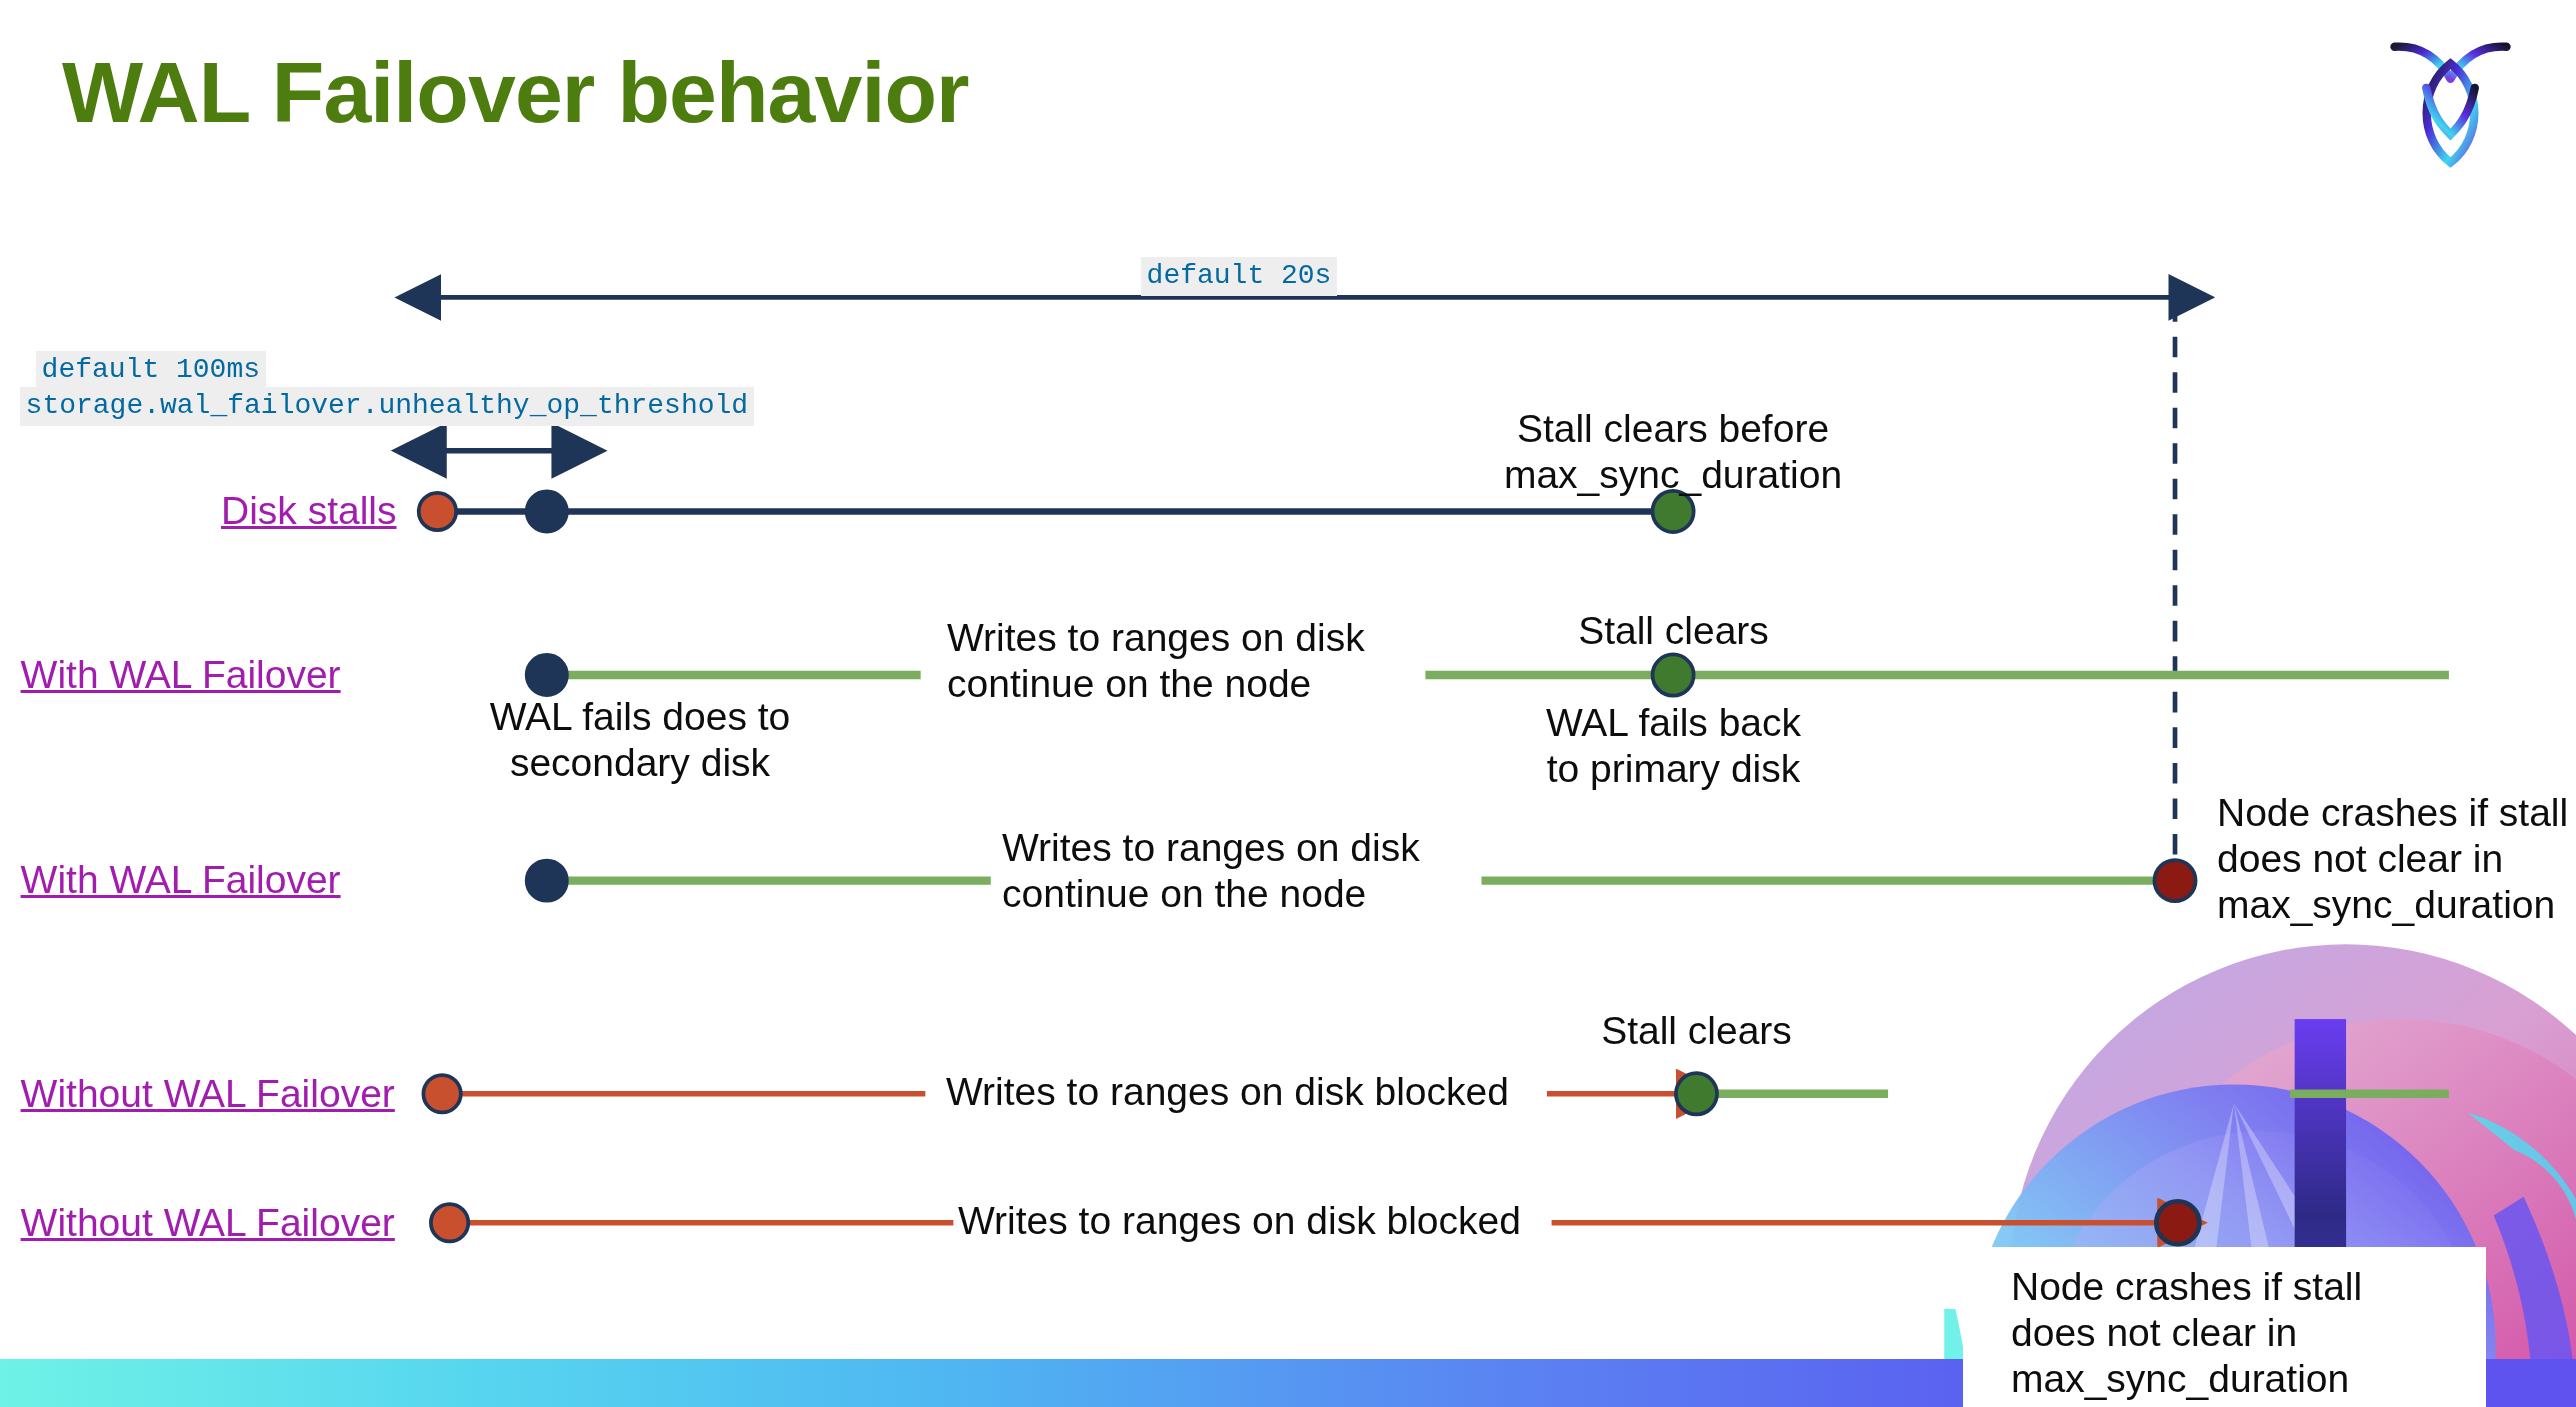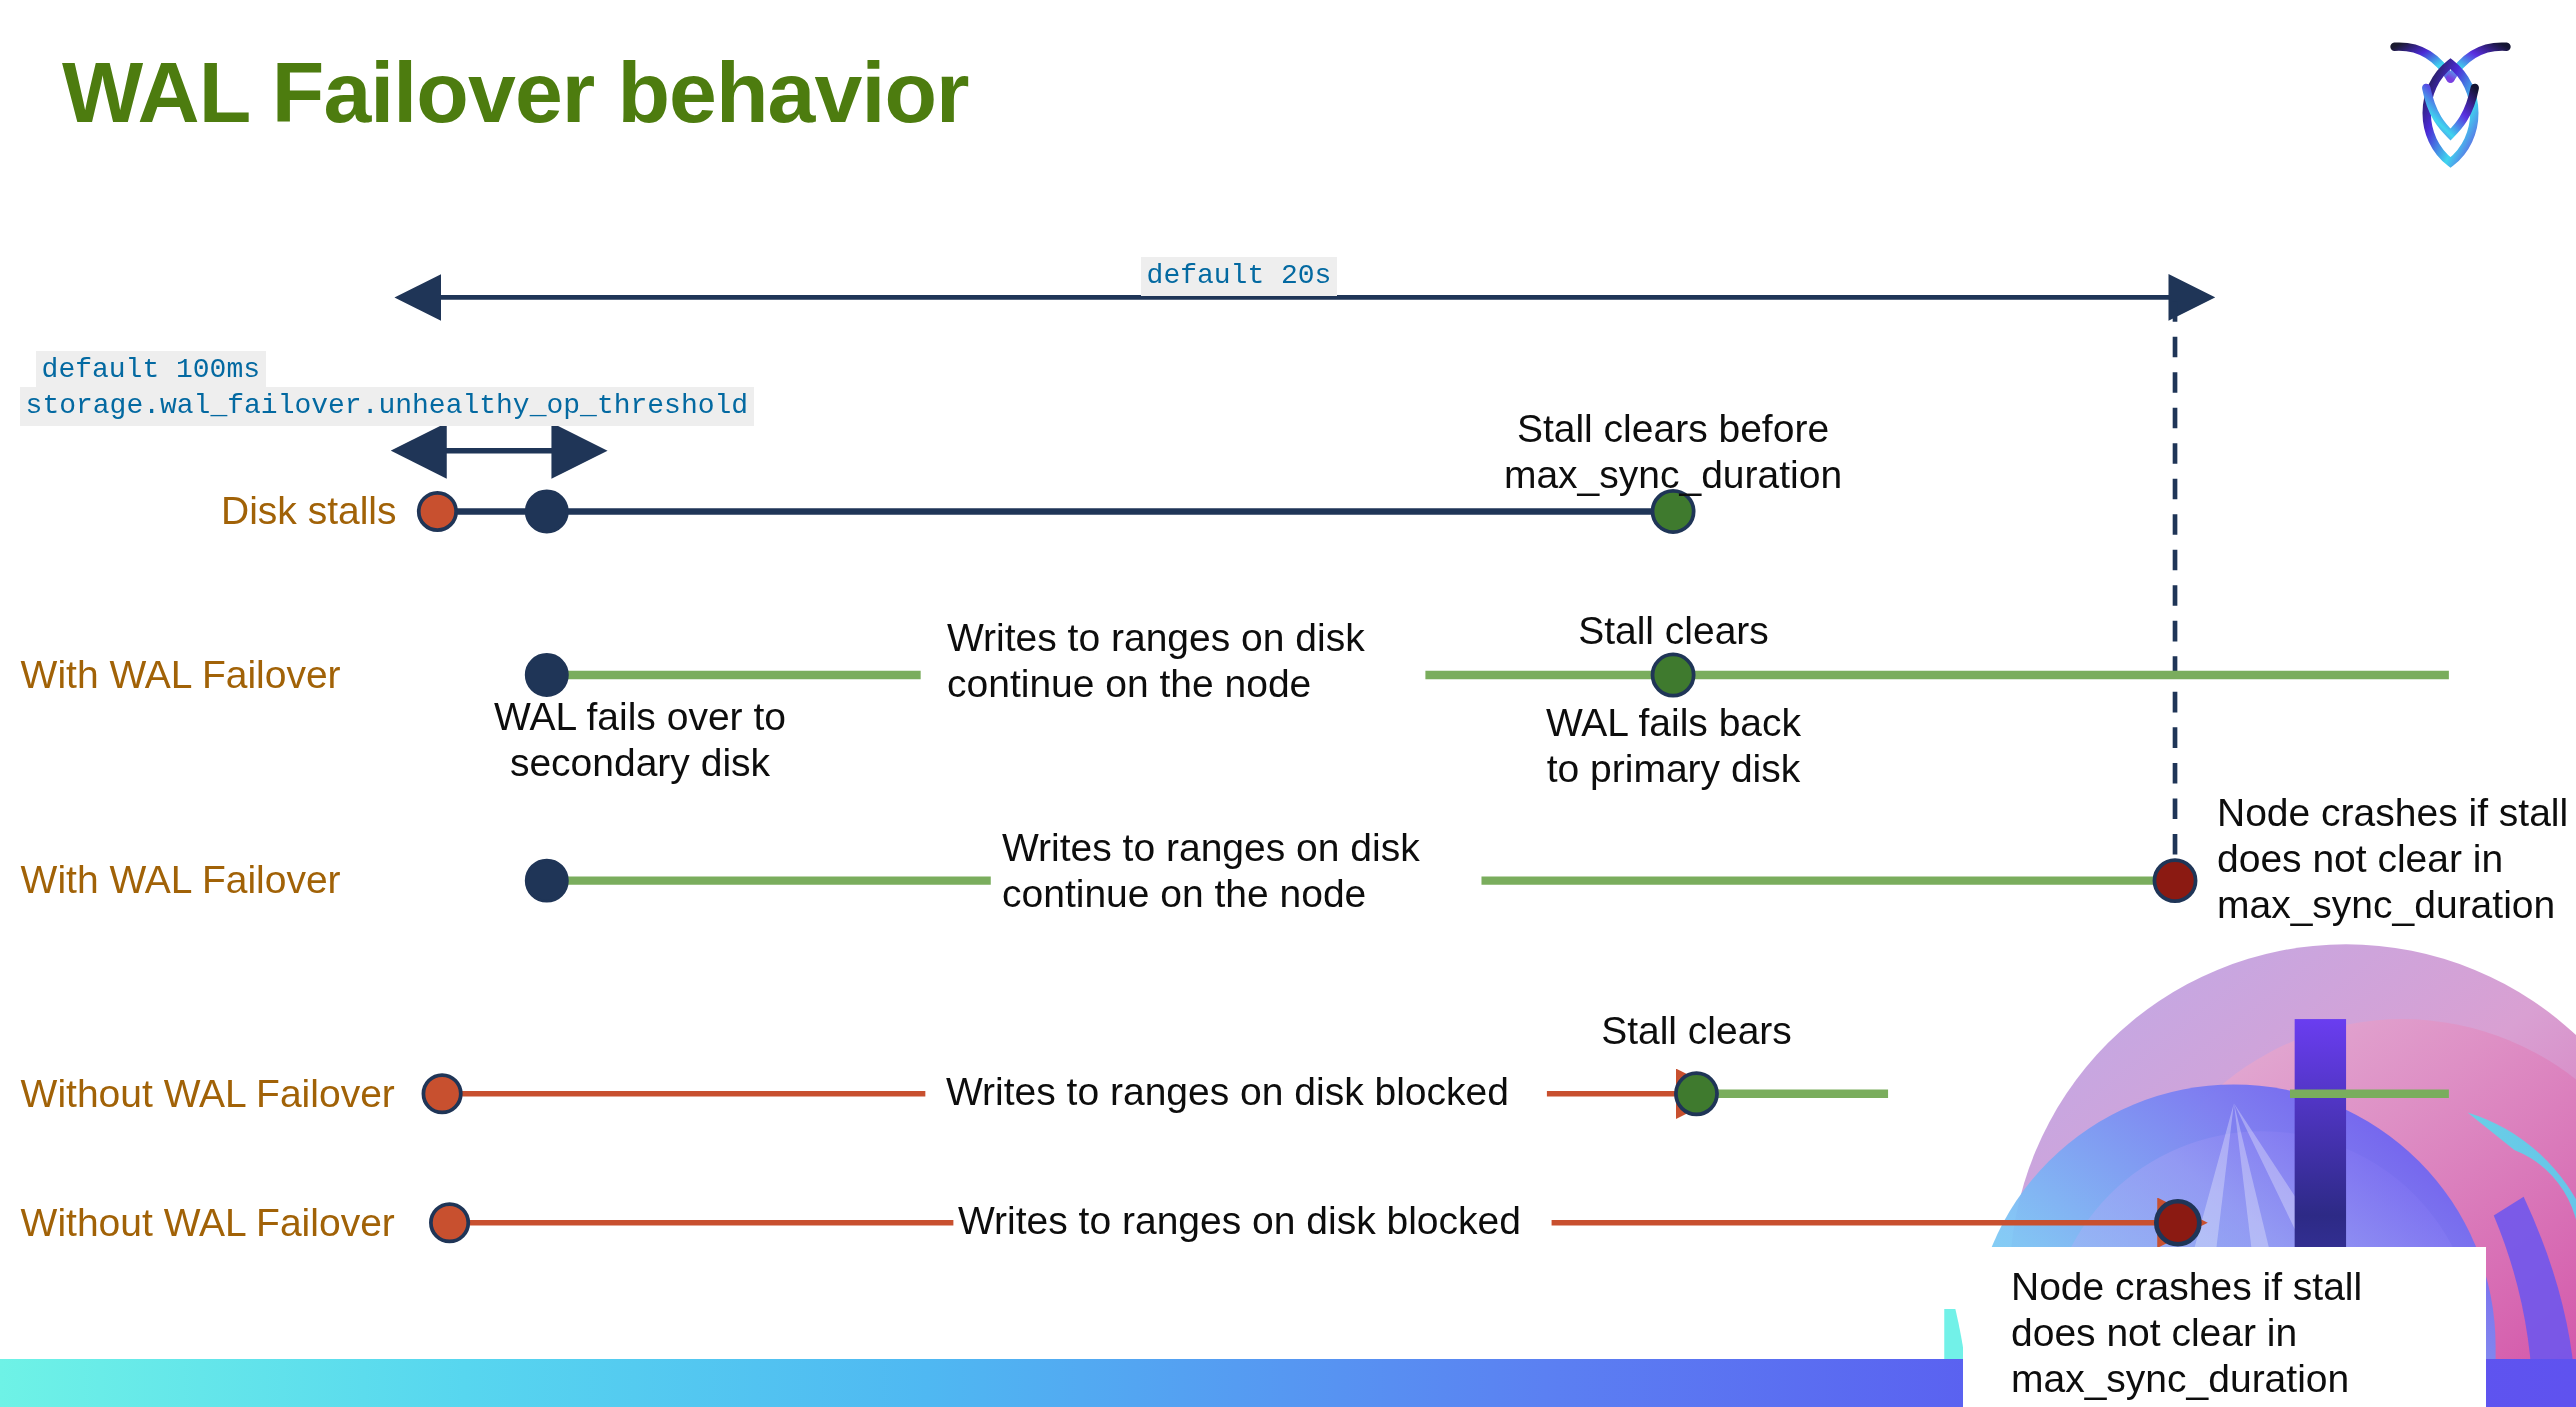--- a/index.html
+++ b/index.html
@@ -37,23 +37,24 @@
     line-height:1.24;
   }
   .code.c-top1{left:1141px;top:257px;}
   .code.c-top2{left:1141px;top:293px;}
   .code.c-left1{left:36px;top:351px;}
   .code.c-left2{left:20px;top:387px;}
 
   
   .rowlabel{
     position:absolute;
-    font-size:39px;color:#a16207;
+    font-size:39px;color:#a21caf;
     white-space:nowrap;
     transform:translateY(-50%);
+    text-decoration:underline;
   }
 
   
   .anno{
     position:absolute;
     font-size:39px;color:#0d0d0d;
     line-height:1.18;
     white-space:pre-line;
   }
   .anno.ctr{text-align:center;}
@@ -232,21 +233,21 @@
   <div class="rowlabel" style="left:20.6px;top:675px;">With WAL Failover</div>
   <div class="rowlabel" style="left:20.6px;top:880px;">With WAL Failover</div>
   <div class="rowlabel" style="left:20.6px;top:1094px;">Without WAL Failover</div>
   <div class="rowlabel" style="left:20.6px;top:1223px;">Without WAL Failover</div>
 
   <div class="anno ctr" style="left:1472px;top:406px;width:402px;">Stall clears before
 max_sync_duration</div>
 
   <div class="anno lft" style="left:947px;top:615px;width:467px;">Writes to ranges on disk
 continue on the node</div>
-  <div class="anno ctr" style="left:439px;top:694px;width:402px;">WAL fails over to
+  <div class="anno ctr" style="left:439px;top:694px;width:402px;">WAL fails does to
 secondary disk</div>
   <div class="anno ctr" style="left:1496px;top:608px;width:355px;">Stall clears</div>
   <div class="anno ctr" style="left:1496px;top:700px;width:355px;">WAL fails  back
 to primary disk</div>
 
   <div class="anno lft" style="left:1002px;top:825px;width:467px;">Writes to ranges on disk
 continue on the node</div>
   <div class="anno lft" style="left:2217px;top:790px;width:374px;">Node crashes if stall
 does not clear in
 max_sync_duration</div>

